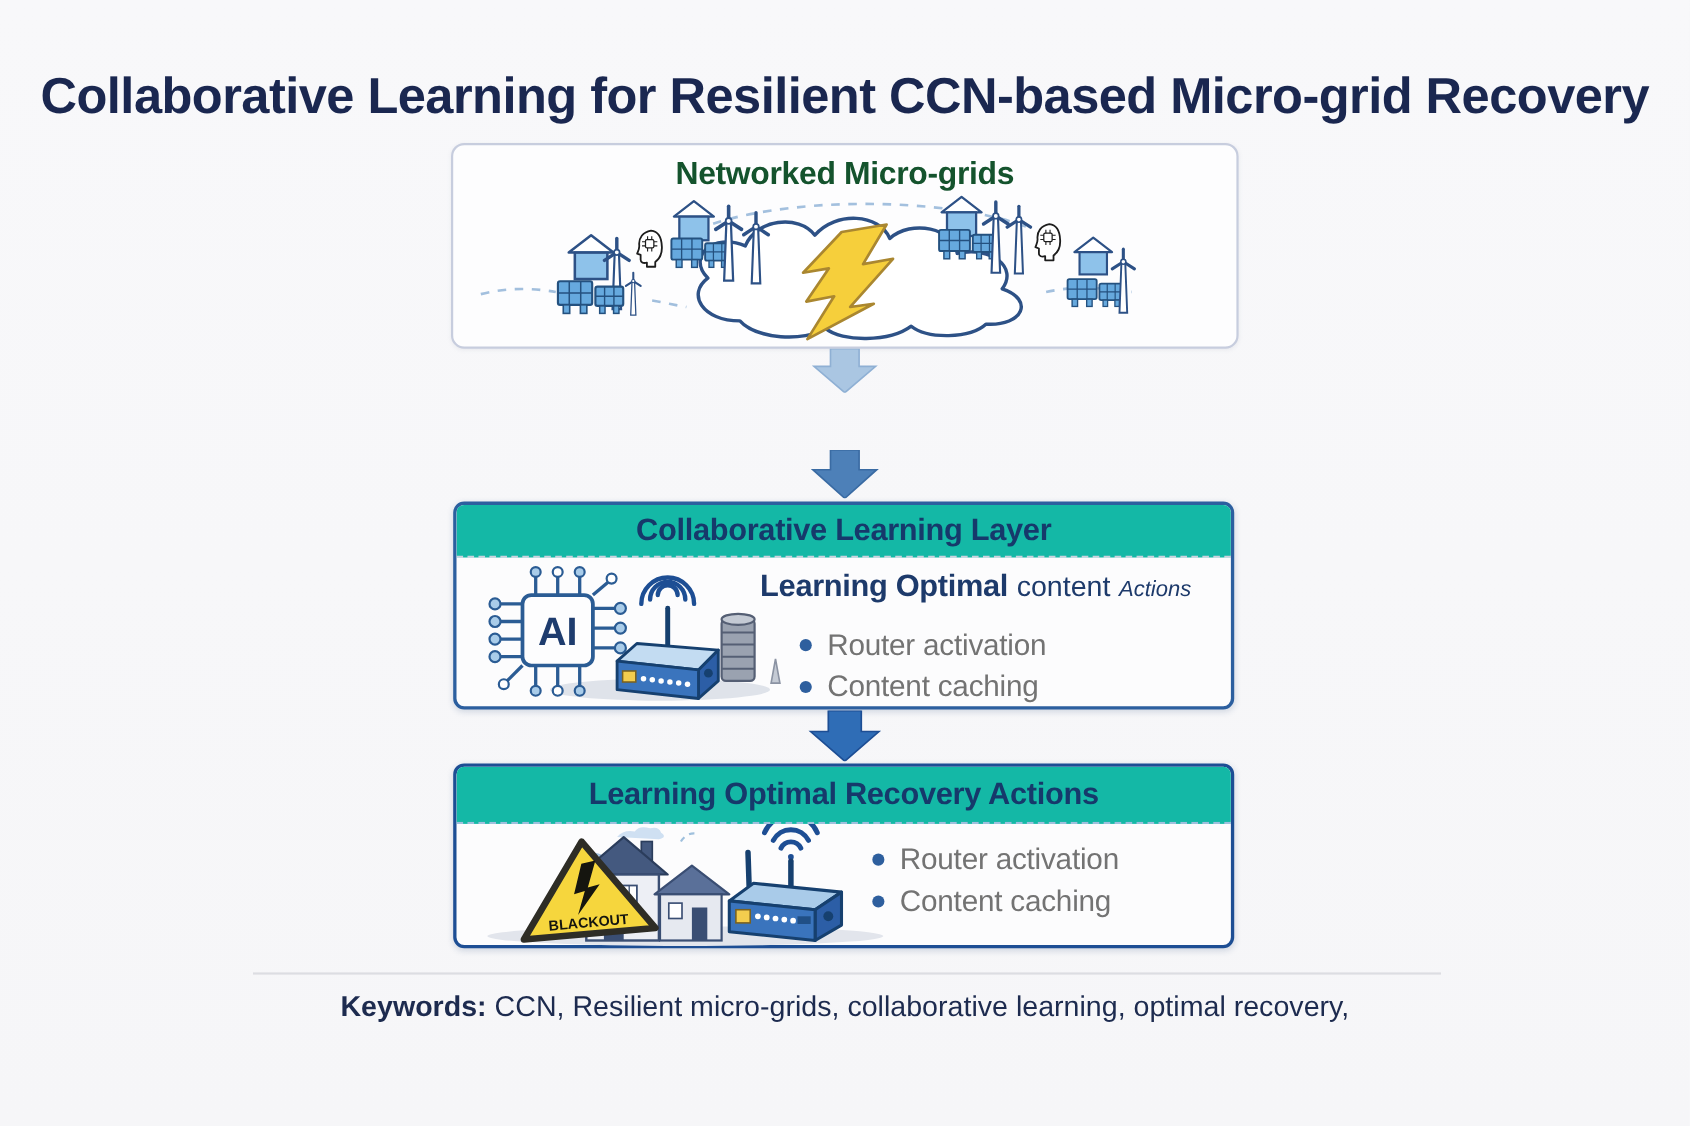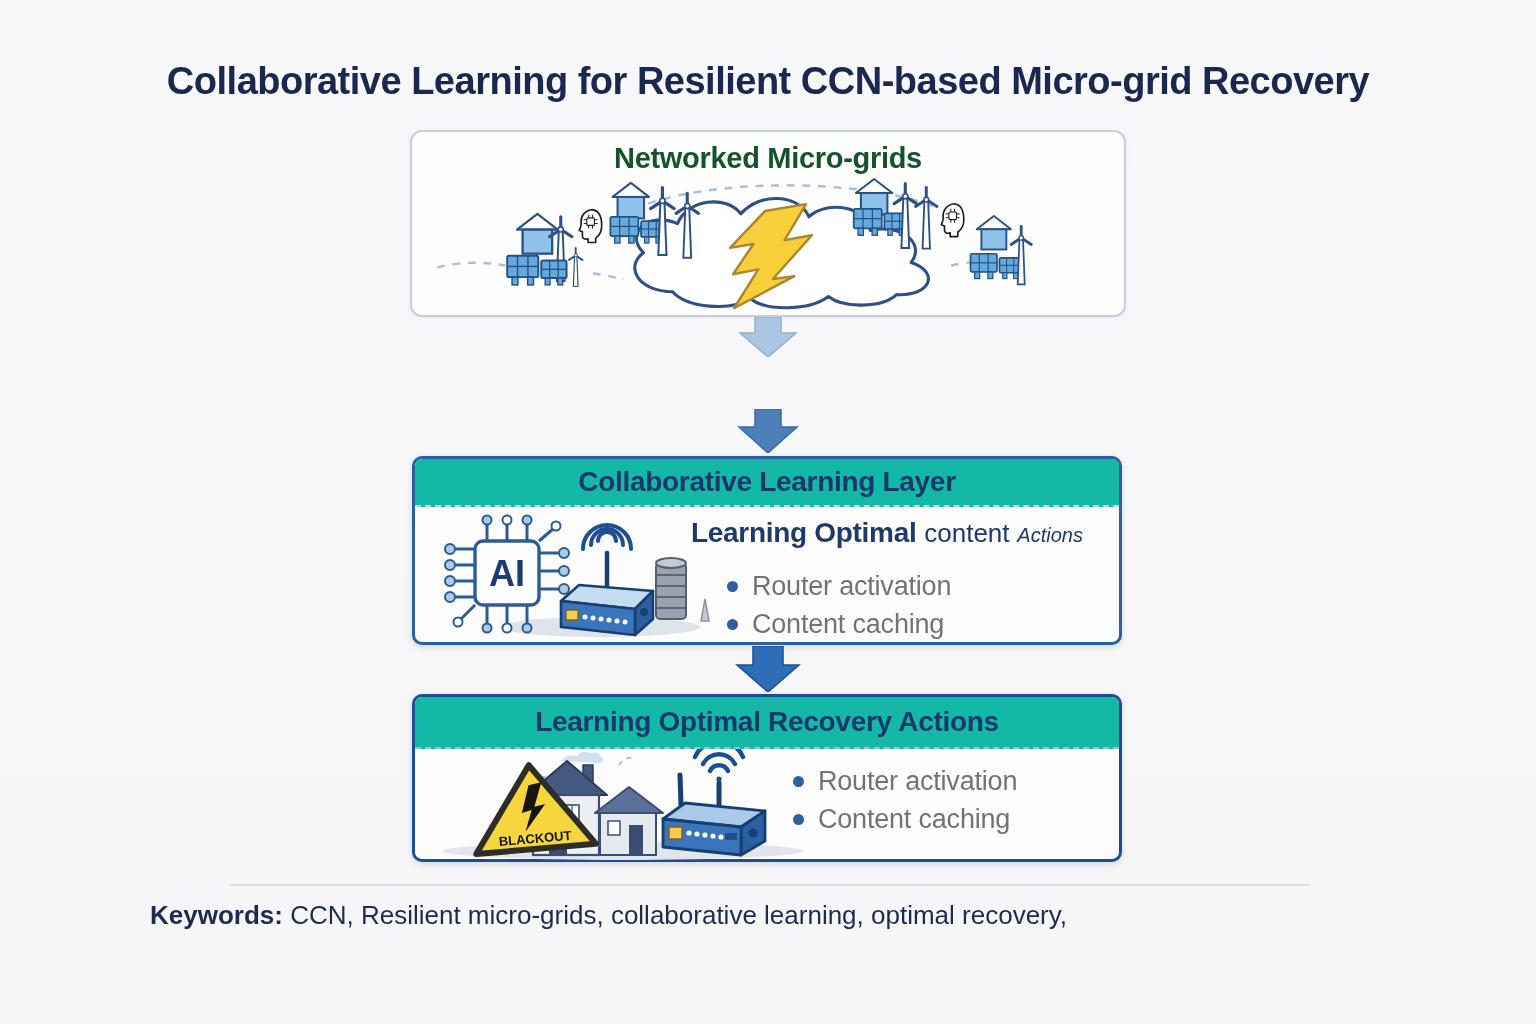--- a/index.html
+++ b/index.html
@@ -7,21 +7,21 @@
   body {
     font-family:"Liberation Sans", sans-serif;
     background:#f7f7f9;
     color:#1c3a68;
     overflow:hidden;
   }
   .stage { position:relative; width:1536px; height:1024px; background:linear-gradient(180deg,#f8f8fa 0%,#f6f6f8 100%); }
 
   .main-title {
     position:absolute; top:60px; left:0; width:1536px;
-    text-align:center; font-size:38px; font-weight:700;
+    text-align:center; font-size:46px; font-weight:700;
     letter-spacing:-0.5px; color:#1a2750;
   }
 
   
   .top-box {
     position:absolute; left:410px; top:130px; width:716px; height:187px;
     background:#fdfdfe; border:2px solid #c7cdde; border-radius:12px;
     box-shadow:0 1px 4px rgba(120,130,160,.12);
   }
   .top-box-title {
@@ -78,21 +78,21 @@
   }
   .bullet-row span { font-size:27px; font-weight:500; color:#737373; letter-spacing:-0.2px; }
 
   
   .keywords-divider {
     position:absolute; left:230px; top:884px; width:1080px; height:0;
     border-top:2px solid #dcdde2;
   }
   .keywords {
     position:absolute; left:150px; top:896px; width:1236px;
-    font-size:26px; line-height:39px; color:#1d2b4f;
+    text-align:center; font-size:26px; line-height:39px; color:#1d2b4f;
   }
   .keywords .kw-label { font-weight:700; }
 </style>
 </head>
 <body>
 
 <div class="stage">
 
   <div class="main-title">Collaborative Learning for Resilient CCN-based Micro-grid Recovery</div>
 

